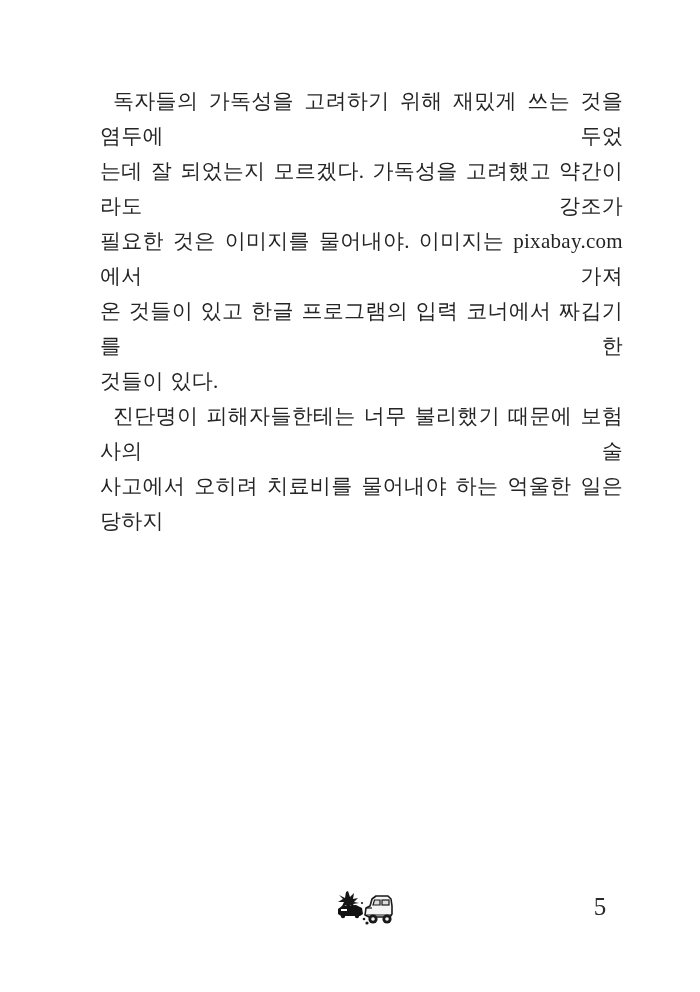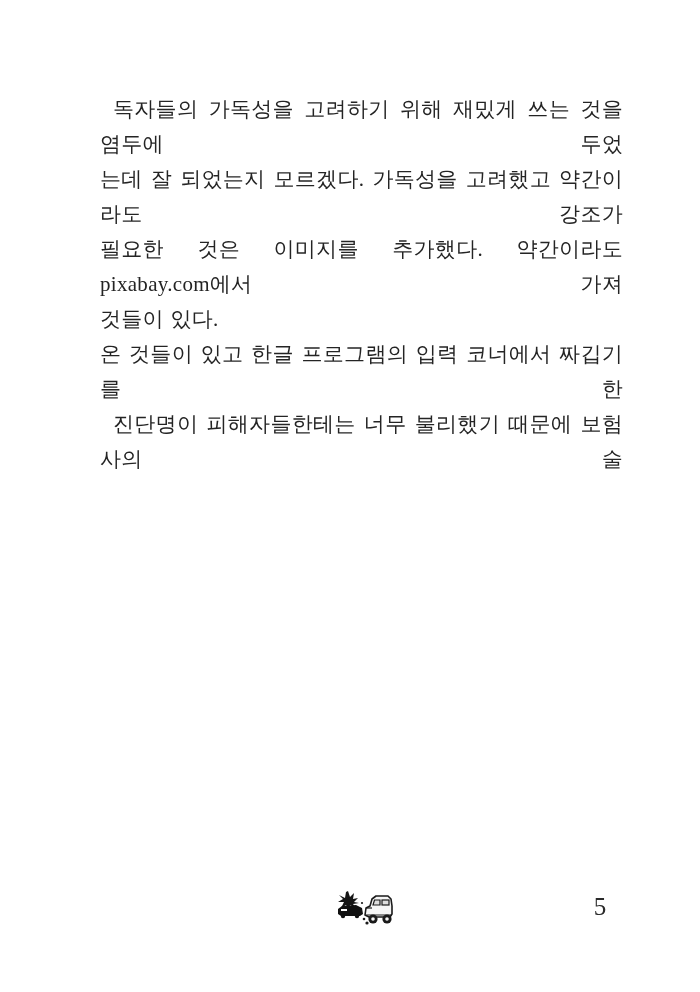--- a/index.html
+++ b/index.html
@@ -11,21 +11,21 @@
     height: 992px;
     background: #ffffff;
     position: relative;
     overflow: hidden;
     font-family: "Liberation Serif", "DejaVu Serif", serif;
     color: #242424;
   }
   .text-block {
     position: absolute;
     left: 100px;
-    top: 92px;
+    top: 84px;
     width: 523px;
     font-size: 21px;
     line-height: 35px;
     letter-spacing: 0.3px;
   }
   .paragraph { margin: 0; }
   .line {
     text-align: justify;
     text-align-last: justify;
     -moz-text-align-last: justify;
@@ -57,26 +57,27 @@
     color: #2a2a2a;
   }
 </style>
 </head>
 <body>
 
 <div class="text-block">
   <div class="paragraph">
     <div class="line indent">독자들의 가독성을 고려하기 위해 재밌게 쓰는 것을 염두에 두었</div>
     <div class="line">는데 잘 되었는지 모르겠다. 가독성을 고려했고 약간이라도 강조가</div>
-    <div class="line">필요한 것은 이미지를 추가했다. 약간이라도 pixabay.com에서 가져</div>
+    <div class="line">필요한 것은 이미지를 물어내야. 이미지는 pixabay.com에서 가져</div>
+    <div class="line">온 것들이 있고 한글 프로그램의 입력 코너에서 짜깁기를 한</div>
     <div class="line para-end">것들이 있다.</div>
-    <div class="line">온 것들이 있고 한글 프로그램의 입력 코너에서 짜깁기를 한</div>
   </div>
   <div class="paragraph">
     <div class="line indent">진단명이 피해자들한테는 너무 불리했기 때문에 보험사의 술</div>
+    <div class="line">사고에서 오히려 치료비를 물어내야 하는 억울한 일은 당하지</div>
   </div>
 </div>
 
 <div class="footer-art">
   <svg width="58" height="38" viewBox="0 0 58 38" xmlns="http://www.w3.org/2000/svg">
 
     <polygon points="12,1 14,7 18,3 17,9 22,8 18,12 23,13 17,14 20,18 14,15 13,20 10,15 5,18 8,12 2,12 7,9 3,5 9,8 10,2" fill="#151515"></polygon>
 
     <path d="M2,19 L6,16 L20,15 L26,18 L27,24 L24,26 L5,26 L2,24 Z" fill="#111111"></path>
     <rect x="5" y="19" width="6" height="2" fill="#ffffff"></rect>

